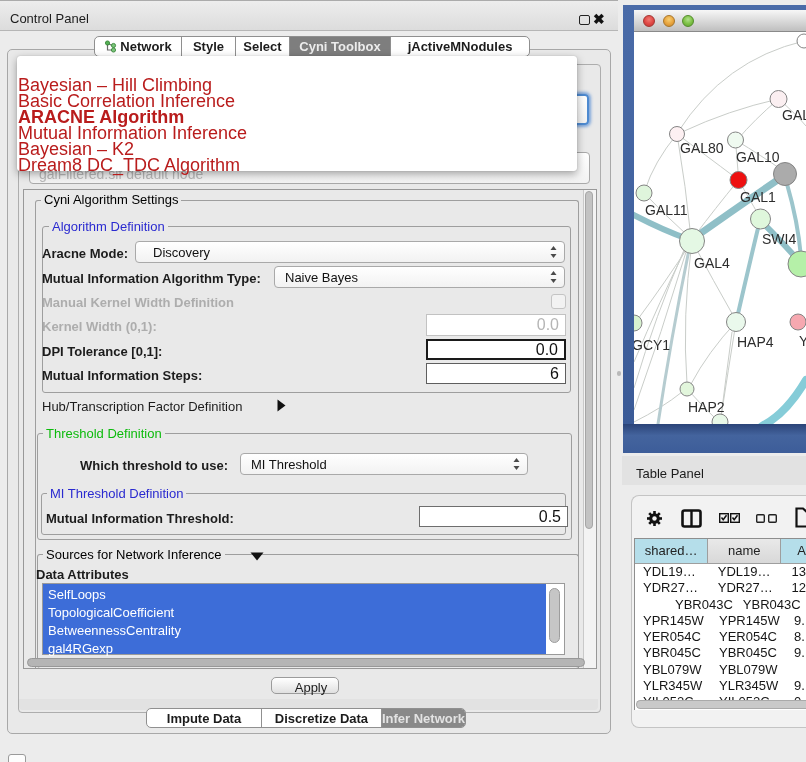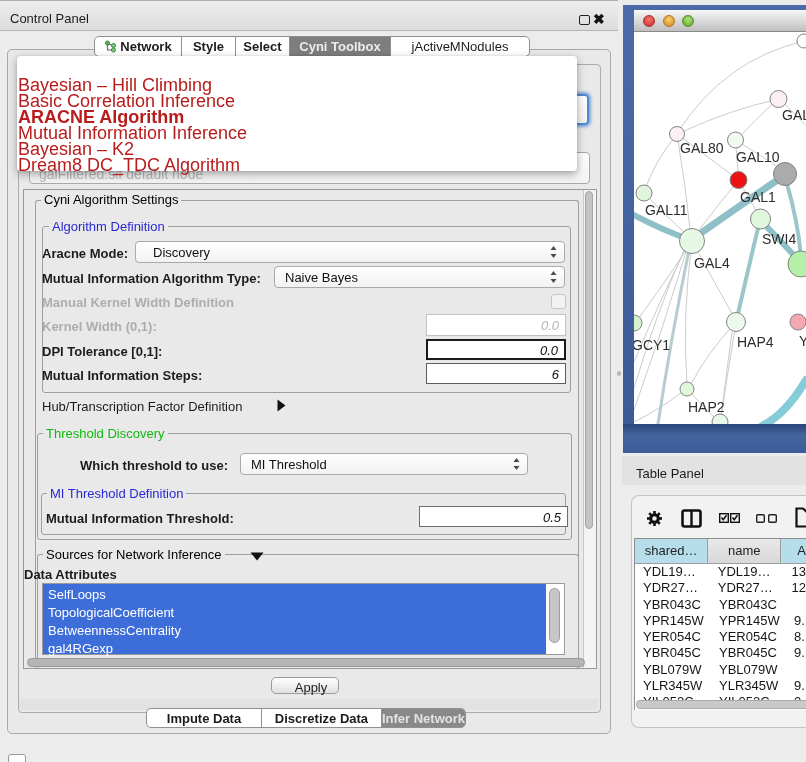--- a/index.html
+++ b/index.html
@@ -4,21 +4,21 @@
 <style>
 html,body{margin:0;padding:0;}
 #root{position:relative;width:806px;height:762px;background:#ececec;font-family:"Liberation Sans",sans-serif;overflow:hidden;}
 .abs{position:absolute;}
 .lbl{font-size:13px;color:#1c1c1c;white-space:nowrap;}
 .b{font-weight:bold;}
 .gray{color:#adadad;}
 .combo{position:absolute;background:linear-gradient(#ffffff,#f2f2f2);border:1px solid #a9a9a9;border-radius:4px;box-sizing:border-box;}
 .combo .ct{position:absolute;left:10px;top:50%;transform:translateY(-50%);font-size:13px;color:#111;white-space:nowrap;}
 .spin{position:absolute;right:7px;top:50%;transform:translateY(-50%);width:7px;height:12px;}
-.field{position:absolute;background:#fff;box-sizing:border-box;font-size:13px;text-align:center;font-style:italic;}
+.field{position:absolute;background:#fff;box-sizing:border-box;font-size:16px;text-align:center;}
 .field span{position:absolute;right:6px;top:50%;transform:translateY(-50%);}
 .grp{position:absolute;border:1px solid #9e9e9e;border-radius:3px;box-sizing:border-box;}
 .gt{position:absolute;font-size:13px;background:#e9e9e9;padding:0 3px;white-space:nowrap;line-height:13px;}
 </style>
 </head>
 <body>
 <div id="root">
 
 <div class="abs" style="left:0;top:0;width:618px;height:31px;background:linear-gradient(#ededed,#dcdcdc);border-top:1px solid #ababab;border-bottom:1px solid #b6b6b6;box-sizing:border-box;"></div>
 <div class="abs lbl" style="left:10px;top:11px;">Control Panel</div>
@@ -44,21 +44,21 @@
  <div style="width:53px;border-right:1px solid #8f8f8f;display:flex;align-items:center;justify-content:center;">
         <span class="lbl" style="font-weight:bold;">Style</span>
       </div>
  <div style="width:53px;border-right:1px solid #8f8f8f;display:flex;align-items:center;justify-content:center;">
         <span class="lbl" style="font-weight:bold;">Select</span>
       </div>
  <div style="width:100px;background:#7e7e7e;display:flex;align-items:center;justify-content:center;">
         <span class="lbl" style="color:#ececec;font-weight:bold;">Cyni Toolbox</span>
       </div>
  <div style="flex:1;border-left:1px solid #8f8f8f;display:flex;align-items:center;justify-content:center;">
-        <span class="lbl" style="font-weight:normal;">jActiveMNodules</span>
+        <span class="lbl" style="font-weight:bold;">jActiveMNodules</span>
       </div>
 </div>
 
 <div class="combo" style="left:25px;top:94px;width:564px;height:31px;box-shadow:0 0 3px 2px rgba(100,150,215,0.8);border:2px solid #4e8ad0;"></div>
 <div class="combo" style="left:29px;top:152px;width:561px;height:32px;">
   <span style="position:absolute;left:9px;top:13px;font-size:14px;color:#b9b9b9;white-space:nowrap;">galFiltered.sif default node</span>
 </div>
 
 <div class="abs" style="left:23px;top:189px;width:574px;height:480px;background:#e9e9e9;border:1px solid #989898;box-sizing:border-box;"></div>
 
@@ -103,21 +103,21 @@
 <div class="field" style="left:426px;top:363px;width:140px;height:21px;border:1px solid #5e5e5e;color:#111;">
       <span>6</span>
     </div>
 
 <div class="abs lbl" style="left:42px;top:399px;text-align:center;">Hub/Transcription Factor Definition</div>
 <svg class="abs" style="left:276px;top:399px;" width="11" height="13" viewBox="0 0 11 13">
       <path d="M1.5 0.5 L9.5 6.5 L1.5 12.5 Z" fill="#111"></path>
     </svg>
 
 <div class="grp" style="left:37px;top:433px;width:535px;height:107px;"></div>
-<div class="gt" style="left:43px;top:427px;color:#0dbb0d;">Threshold Discovery</div>
+<div class="gt" style="left:43px;top:427px;color:#0dbb0d;">Threshold Definition</div>
 
 <div class="abs lbl b" style="left:80px;top:458px;">Which threshold to use:</div>
 <div class="combo" style="left:240px;top:453px;width:288px;height:22px;">
       <span class="ct">MI Threshold</span>
  <svg class="spin" viewBox="0 0 7 12">
         <path d="M3.5 0 L6.5 4 L0.5 4 Z" fill="#4a4a4a"></path>
         <path d="M3.5 12 L6.5 8 L0.5 8 Z" fill="#4a4a4a"></path>
       </svg>
     </div>
 
@@ -128,21 +128,21 @@
 <div class="field" style="left:419px;top:506px;width:149px;height:21px;border:1px solid #6e6e6e;color:#111;">
       <span>0.5</span>
     </div>
 
 <div class="grp" style="left:37px;top:554px;width:542px;height:114px;border-bottom:none;"></div>
 <div class="gt" style="left:43px;top:548px;">Sources for Network Inference</div>
 <svg class="abs" style="left:250px;top:551px;" width="14" height="11" viewBox="0 0 14 11">
       <path d="M0.5 1.5 L13.5 1.5 L7 9.5 Z" fill="#111"></path>
     </svg>
 
-<div class="abs lbl b" style="left:24px;top:567px;">Data Attributes</div>
+<div class="abs lbl b" style="left:36px;top:567px;">Data Attributes</div>
 
 <div class="abs" style="left:42px;top:583px;width:523px;height:72px;background:#fff;border:1px solid #9a9a9a;box-sizing:border-box;"></div>
 <div class="abs" style="left:43px;top:584px;width:503px;height:70px;background:#3d6dd8;"></div>
 <div class="abs" style="left:48px;top:586px;font-size:13px;color:#fff;line-height:18px;white-space:nowrap;">SelfLoops<br>TopologicalCoefficient<br>BetweennessCentrality<br>gal4RGexp</div>
 <div class="abs" style="left:549px;top:588px;width:11px;height:55px;background:#c6c6c6;border:1px solid #9d9d9d;border-radius:6px;box-sizing:border-box;"></div>
 
 <div class="abs" style="left:583px;top:190px;width:13px;height:478px;background:#f3f3f3;border-left:1px solid #c9c9c9;box-sizing:border-box;"></div>
 <div class="abs" style="left:585px;top:191px;width:8px;height:338px;background:#c3c3c3;border:1px solid #a6a6a6;border-radius:5px;box-sizing:border-box;"></div>
 <div class="abs" style="left:27px;top:658px;width:558px;height:9px;background:#b5b5b5;border:1px solid #989898;border-radius:5px;box-sizing:border-box;"></div>
 
@@ -284,21 +284,21 @@
   <div style="display:flex;height:16.3px;line-height:16.3px;">
           <div style="width:66px;padding-left:8px;">YDL19…</div>
           <div style="width:66px;padding-left:10px;">YDL19…</div>
           <div style="flex:1;padding-left:9px;">13</div>
         </div>
   <div style="display:flex;height:16.3px;line-height:16.3px;">
           <div style="width:66px;padding-left:8px;">YDR27…</div>
           <div style="width:66px;padding-left:10px;">YDR27…</div>
           <div style="flex:1;padding-left:9px;">12</div>
         </div>
-  <div style="display:flex;height:16.3px;line-height:16.3px;">
+  <div style="display:flex;height:16.3px;line-height:16.3px;margin-left:32px;">
           <div style="width:66px;padding-left:8px;">YBR043C</div>
           <div style="width:66px;padding-left:10px;">YBR043C</div>
           <div style="flex:1;padding-left:9px;"></div>
         </div>
   <div style="display:flex;height:16.3px;line-height:16.3px;">
           <div style="width:66px;padding-left:8px;">YPR145W</div>
           <div style="width:66px;padding-left:10px;">YPR145W</div>
           <div style="flex:1;padding-left:9px;">9.</div>
         </div>
   <div style="display:flex;height:16.3px;line-height:16.3px;">

